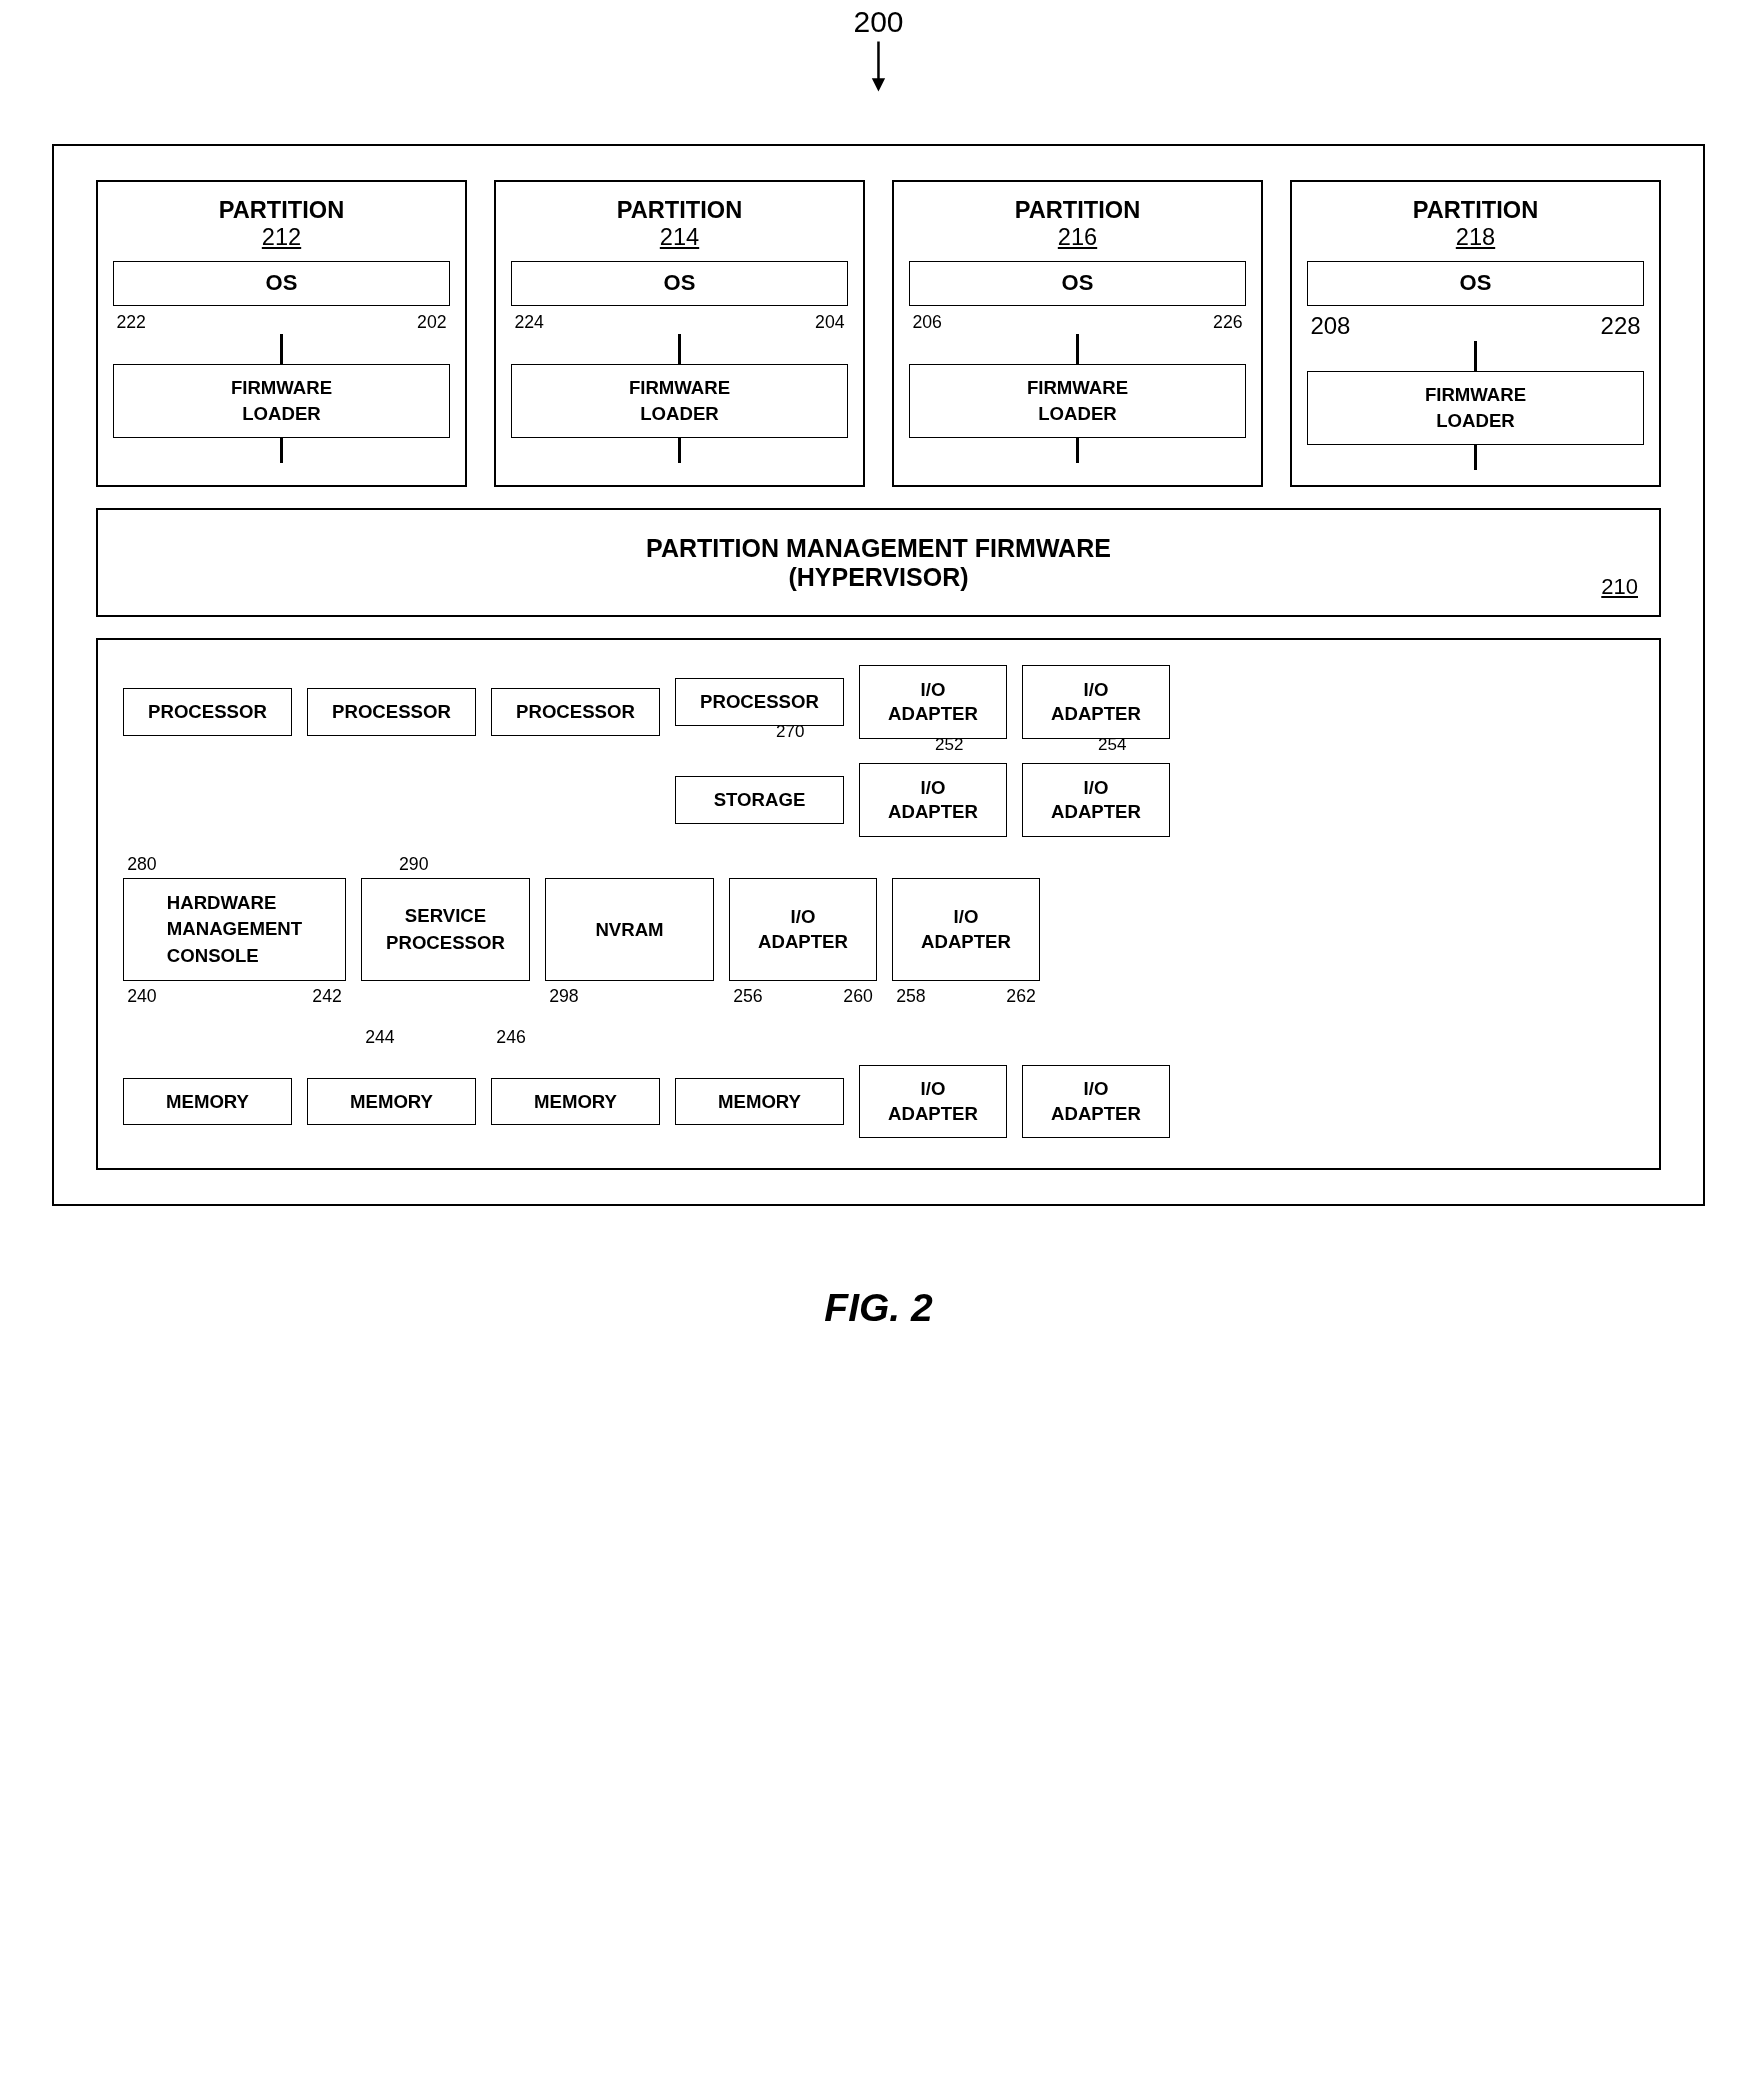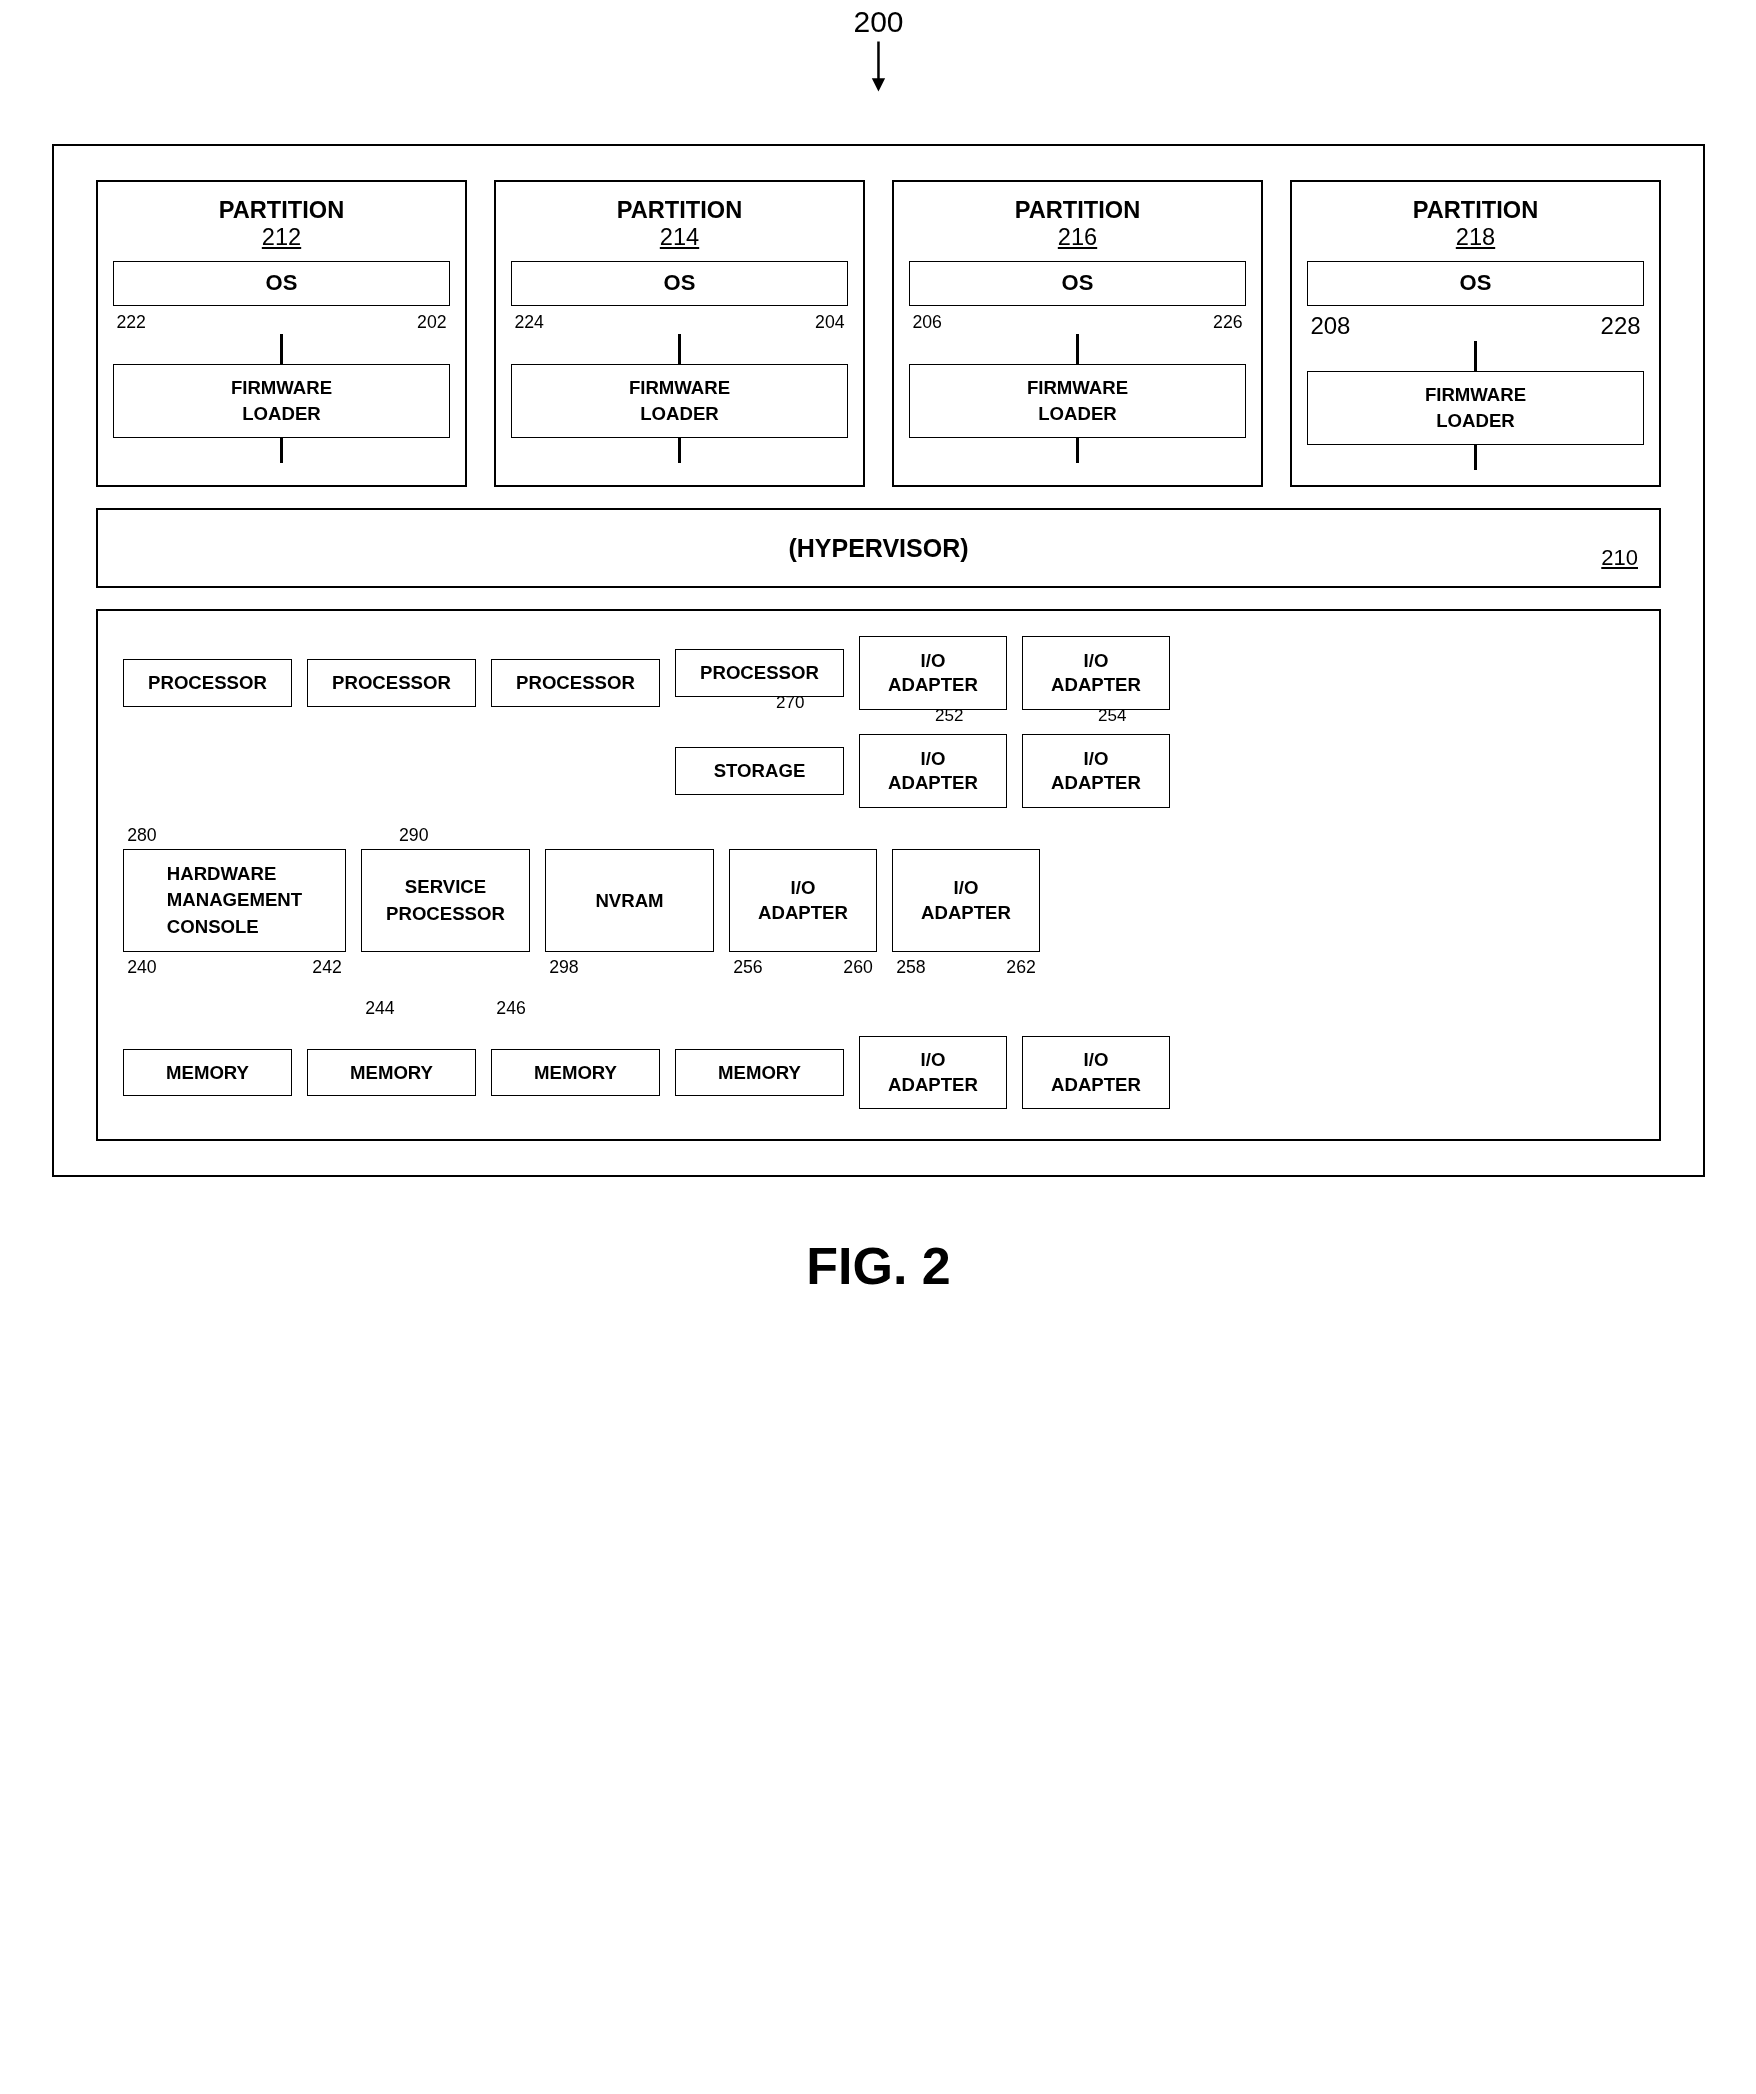--- a/index.html
+++ b/index.html
@@ -96,20 +96,21 @@
           <span>228</span>
         </div>
         <div style="width:2.5px; height:29.5px; background:#000; margin:0 auto;"></div>
         <div style="border:1.7px solid #000; text-align:center; padding:10px; font-size:18.6px; font-weight:bold; line-height:1.4;">FIRMWARE<br>LOADER</div>
         <div style="width:2.5px; height:25px; background:#000; margin:0 auto;"></div>
       </div>
 
     </div>
 
     <div style="border:2.5px solid #000; padding:23.6px; text-align:center; margin-bottom:21px; position:relative;">
+      <div style="font-size:25px; font-weight:bold;">PARTITION MANAGEMENT FIRMWARE</div>
       <div style="font-size:25px; font-weight:bold;">(HYPERVISOR)</div>
       <div style="font-size:22px; text-decoration:underline; position:absolute; right:21px; bottom:15px;">210</div>
     </div>
 
     <div style="border:2.5px solid #000; padding:25px 25px 25px 25px; position:relative;">
 
       <div style="display:flex; gap:15px; margin-bottom:4.2px; align-items:center;">
         <div style="border:1.7px solid #000; width:169px; text-align:center; padding:11.8px 6.7px; font-size:18.6px; font-weight:bold;">PROCESSOR</div>
         <div style="border:1.7px solid #000; width:169px; text-align:center; padding:11.8px 6.7px; font-size:18.6px; font-weight:bold;">PROCESSOR</div>
         <div style="border:1.7px solid #000; width:169px; text-align:center; padding:11.8px 6.7px; font-size:18.6px; font-weight:bold;">PROCESSOR</div>
@@ -184,16 +185,16 @@
         <div style="border:1.7px solid #000; width:169px; text-align:center; padding:11.8px 6.7px; font-size:18.6px; font-weight:bold;">MEMORY</div>
         <div style="border:1.7px solid #000; width:169px; text-align:center; padding:11.8px 6.7px; font-size:18.6px; font-weight:bold;">MEMORY</div>
         <div style="border:1.7px solid #000; width:148px; text-align:center; padding:11.8px 6.7px; font-size:18.6px; font-weight:bold; line-height:1.3;">I/O<br>ADAPTER</div>
         <div style="border:1.7px solid #000; width:148px; text-align:center; padding:11.8px 6.7px; font-size:18.6px; font-weight:bold; line-height:1.3;">I/O<br>ADAPTER</div>
       </div>
 
     </div>
 
   </div>
 
-  <div style="margin-top:59px; font-size:52px; font-weight:bold; text-align:center;">FIG. 2</div>
+  <div style="margin-top:80px; font-size:39px; font-style:italic; font-weight:bold; text-align:center;">FIG. 2</div>
 
 </div>
 
 
 </body></html>

